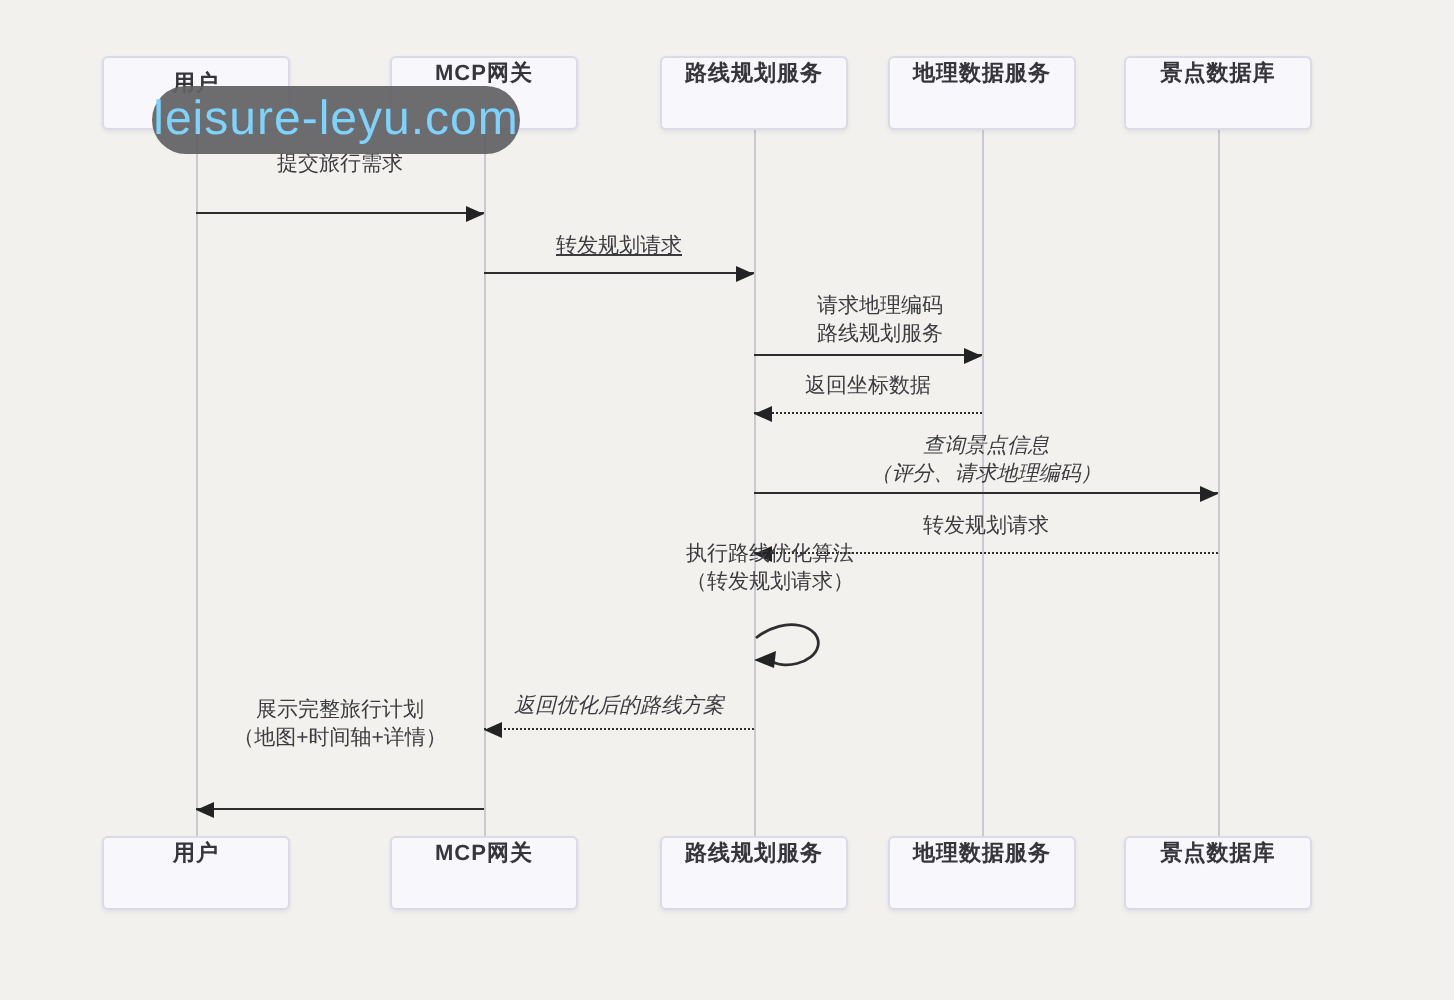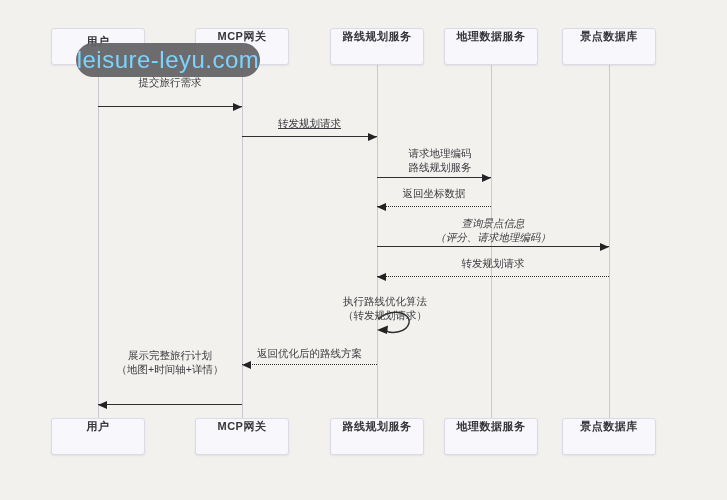--- a/index.html
+++ b/index.html
@@ -146,29 +146,29 @@
         <div>查询景点信息</div>
         <div>（评分、请求地理编码）</div>
       </div>
       <div class="msg-line solid" style="left: 377px; top: 246px; width: 232px;"></div>
       <div class="arrowhead right" style="left: 600px; top: 242.7px;"></div>
       <div class="msg-label" style="left: 493px; top: 257px;">
         <div>转发规划请求</div>
       </div>
       <div class="msg-line dashed" style="left: 377px; top: 276px; width: 232px;"></div>
       <div class="arrowhead left" style="left: 377px; top: 272.7px;"></div>
-      <div class="msg-label" style="left: 385px; top: 295px;">
+      <div class="msg-label" style="left: 385px; top: 271px;">
         <div>执行路线优化算法</div>
         <div>（转发规划请求）</div>
       </div>
       <div class="self-loop" style="left: 375px; top: 310px; width: 38px; height: 30px;"><svg width="38" height="30">
           <path d="M3,9 C18,-3 36,3 34,13 C32,22 16,25 10,20" fill="none" stroke="#2e2e30" stroke-width="1.4"></path>
           <polygon points="2,20 13,15.5 12,24" fill="#232325"></polygon>
         </svg></div>
-      <div class="msg-label" style="left: 309.5px; top: 347px;">
+      <div class="msg-label" style="left: 309.5px; top: 347px; font-style: italic;">
         <div>返回优化后的路线方案</div>
       </div>
       <div class="msg-line dashed" style="left: 242px; top: 364px; width: 135px;"></div>
       <div class="arrowhead left" style="left: 242px; top: 360.7px;"></div>
       <div class="msg-label" style="left: 170px; top: 349px;">
         <div>展示完整旅行计划</div>
         <div>（地图+时间轴+详情）</div>
       </div>
       <div class="msg-line solid" style="left: 98px; top: 404px; width: 144px;"></div>
       <div class="arrowhead left" style="left: 98px; top: 400.7px;"></div>

